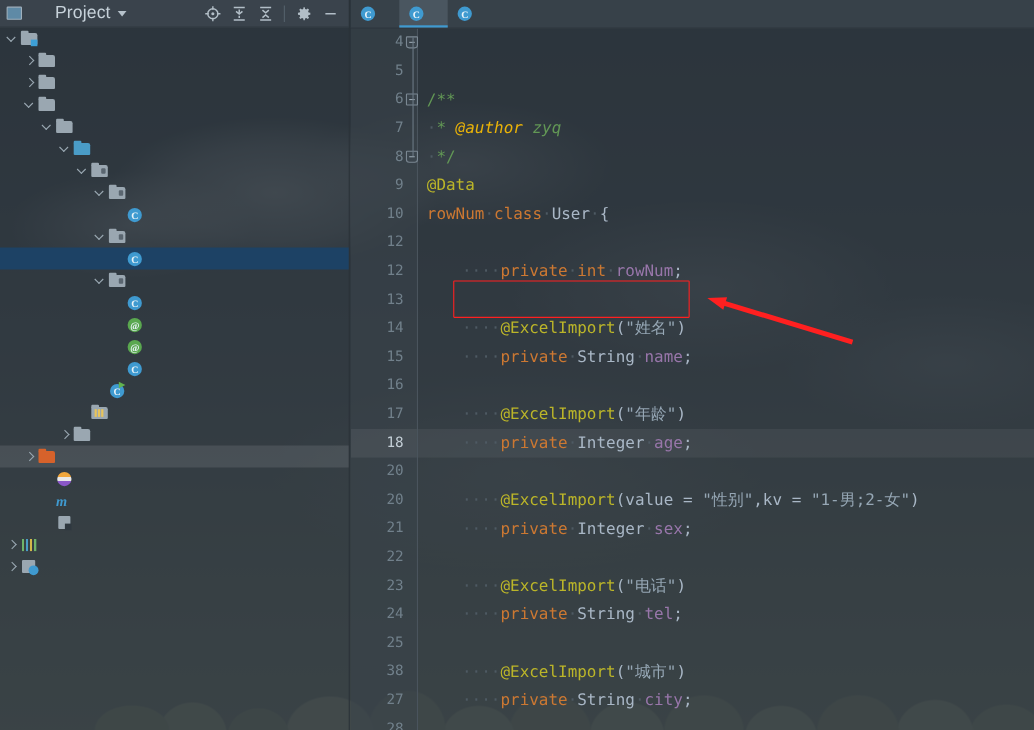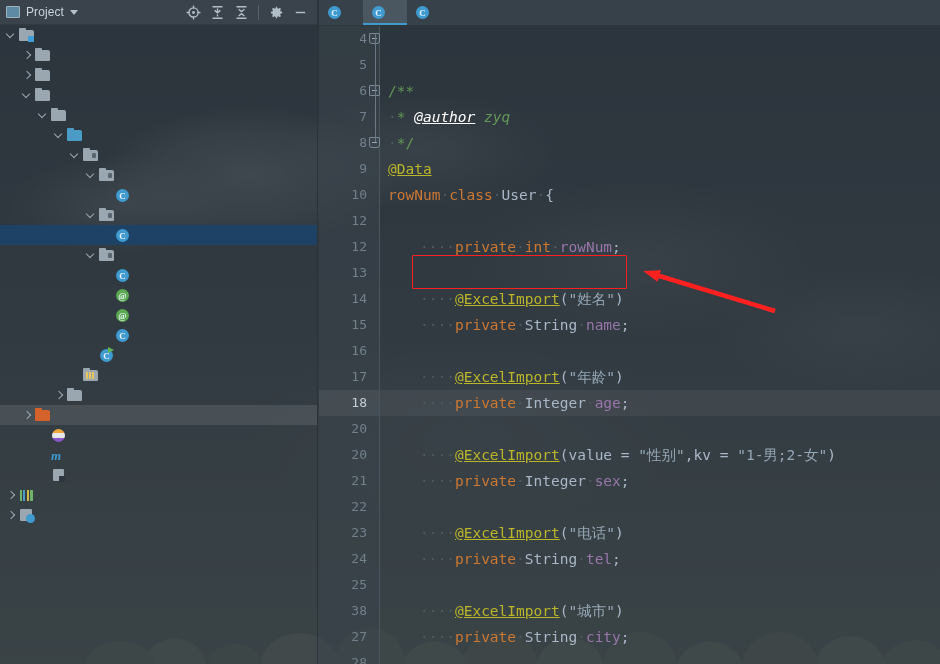--- a/index.html
+++ b/index.html
@@ -56,21 +56,21 @@
     position: relative; height: 25px;
     background: rgba(60,70,79,0.88);
     border-bottom: 1px solid #313a41;
     display: flex; align-items: center;
   }
   .th-left { display: flex; align-items: center; gap: 6px; padding-left: 6px; }
   .win-glyph {
     width: 14px; height: 12px; border: 1.6px solid #9fb0bd; border-radius: 1px;
     display: inline-block; position: relative; background: #5f8aa6;
   }
-  .th-title { color: #c7d2da; font-size: 12px; letter-spacing: .1px; }
+  .th-title { color: #c7d2da; font-size: 16px; letter-spacing: .1px; margin-left: 24px; }
   .caret-dn {
     width: 0; height: 0; border-left: 4.5px solid transparent;
     border-right: 4.5px solid transparent; border-top: 5px solid #b6c2cb;
   }
   .th-right { margin-left: auto; display: flex; align-items: center; gap: 2px; padding-right: 6px; }
   .tb-btn {
     width: 22px; height: 22px; display: flex; align-items: center; justify-content: center;
     border-radius: 2px;
   }
   .tb-sep { width: 1px; height: 15px; background: #55626c; margin: 0 4px; }
@@ -212,24 +212,24 @@
     position: absolute; left: 8px; height: 26px; line-height: 26px;
     font-family: "DejaVu Sans Mono", monospace; font-size: 14.5px; white-space: pre;
   }
   .clhl { position: absolute; left: 0; right: 0; height: 26px; background: rgba(255,255,255,0.055); }
 
   
   .kw   { color: #cc7832; }
   .type { color: #a9b7c6; }
   .fld  { color: #9876aa; }
   .pun  { color: #a9b7c6; }
-  .ann  { color: #bbb529; text-decoration: underline; }
+  .ann  { color: #bbb529; }
   .strq { color: #96a7b5; }
   .cmt  { color: #629755; }
-  .cmtl { color: #ffffff; text-decoration: underline; font-style: italic; }
+  .cmtl { color: #eab308; font-style: italic; }
   .cmti { color: #629755; font-style: italic; }
   .ident{ color: #a9b7c6; }
   .dotm { color: #ffc66d; }
   .ws   { color: #4e5a63; }
 
   
   #redbox {
     position: absolute; border: 1.6px solid #ff2020; border-radius: 1px;
     pointer-events: none;
   }

